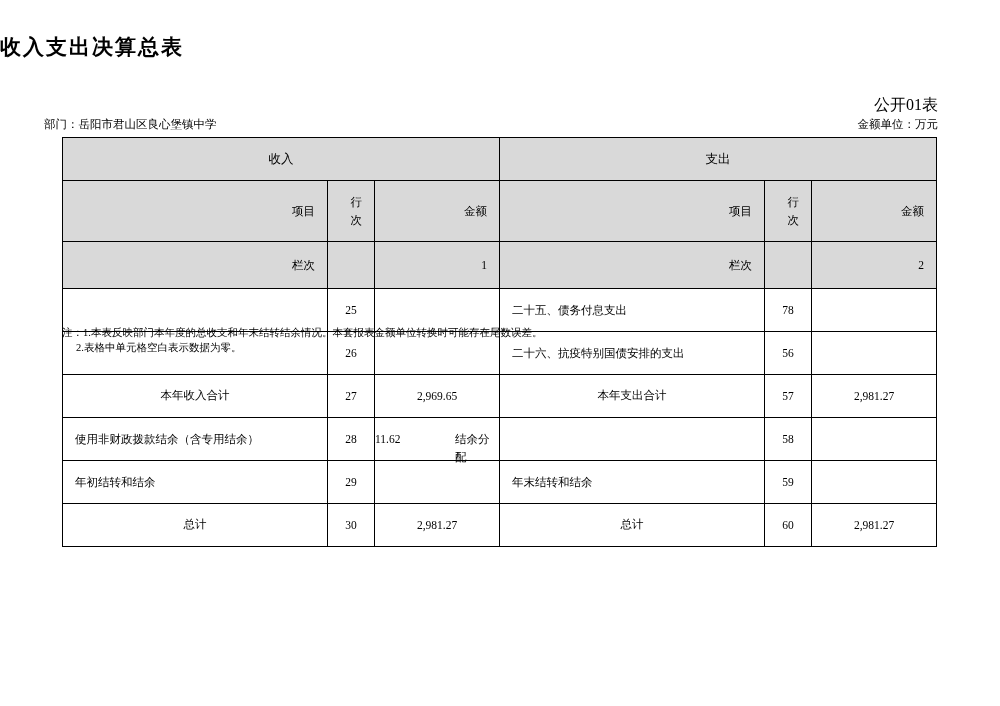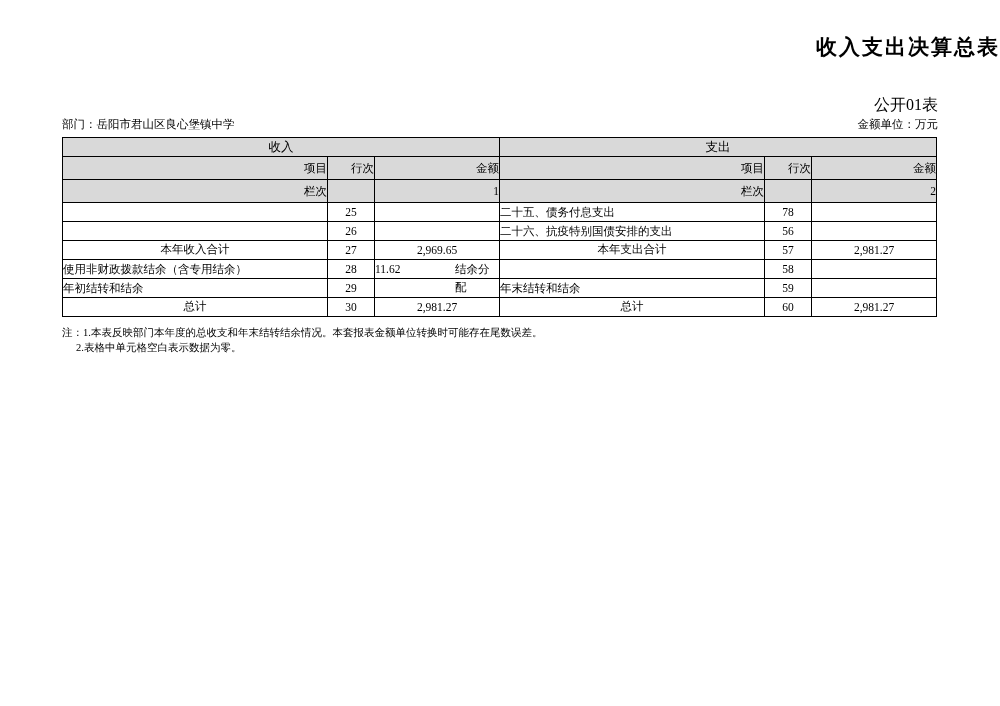--- a/index.html
+++ b/index.html
@@ -15,58 +15,58 @@
     position: relative;
     overflow: hidden;
   }
   .page {
     position: relative;
     width: 1000px;
     height: 706px;
     box-sizing: border-box;
   }
   .doc-title {
-    text-align: right;
+    text-align: left;
     font-size: 21px;
     font-weight: bold;
     letter-spacing: 2px;
     margin-top: 33px;
     font-family: Liberation Mono, monospace;
   }
   .form-code {
     position: absolute;
     right: 62px;
     top: 62px;
     font-size: 16px;
     text-align: right;
   }
   .meta-row {
     position: absolute;
-    left: 62px;
+    left: 44px;
     right: 62px;
     top: 84px;
     display: flex;
     justify-content: space-between;
     font-size: 11.5px;
   }
   .tbl-wrap {
     position: absolute;
     left: 62px;
     top: 104px;
     width: 875px;
   }
   table.main {
     border-collapse: collapse;
     width: 875px;
     table-layout: fixed;
     font-size: 11.5px;
   }
   table.main td, table.main th {
     border: 1px solid #000000;
-    padding: 0;
+    padding: 12px;
     height: 18px;
     line-height: 18px;
     font-weight: normal;
     vertical-align: middle;
   }
   .hdr {
     background: #d9d9d9;
     text-align: right;
   }
   .hdr-big {

